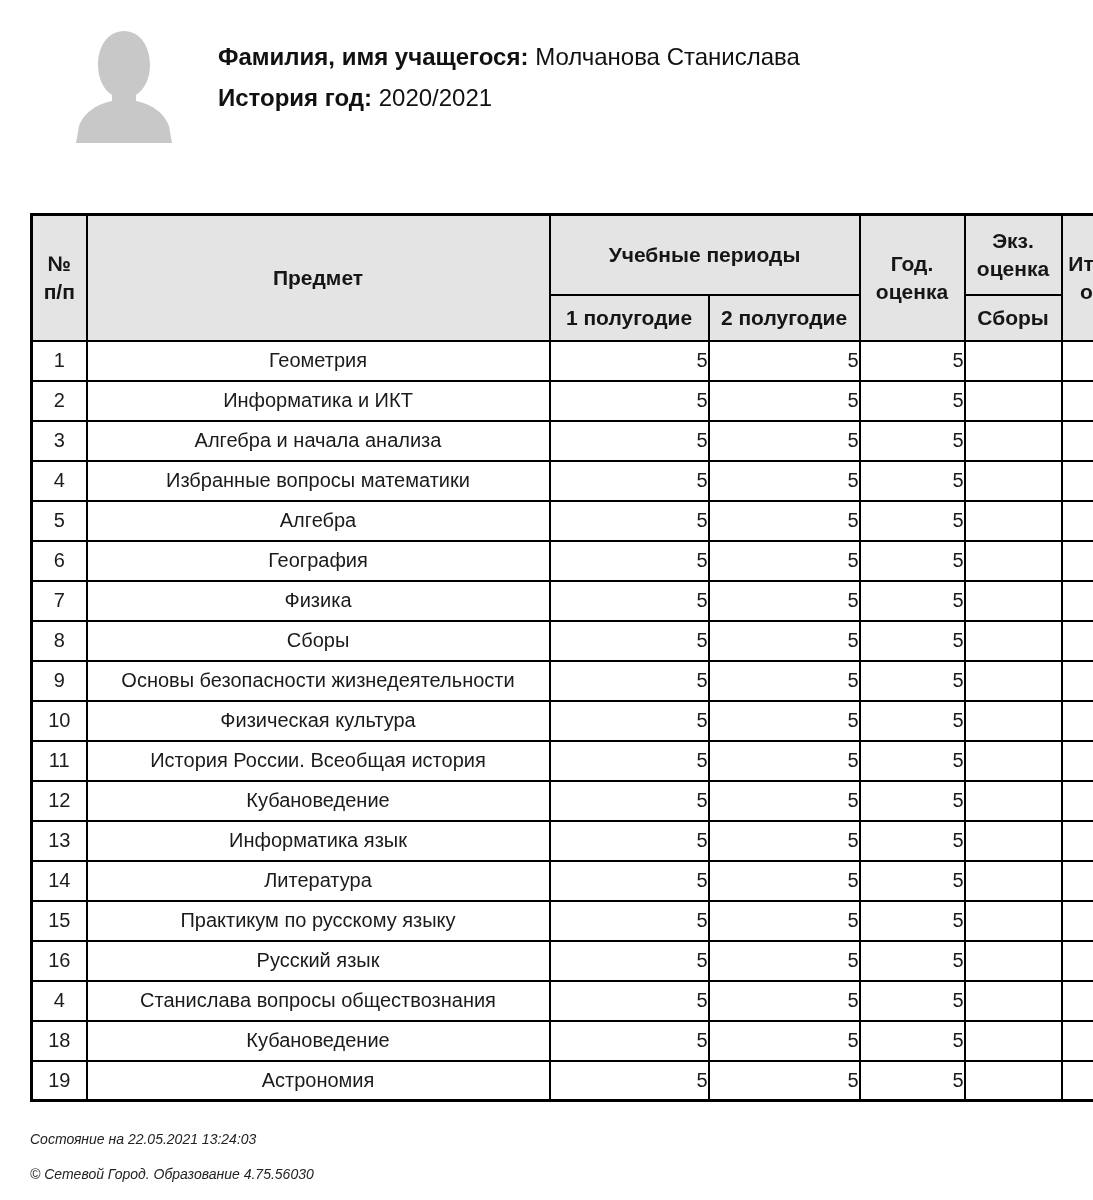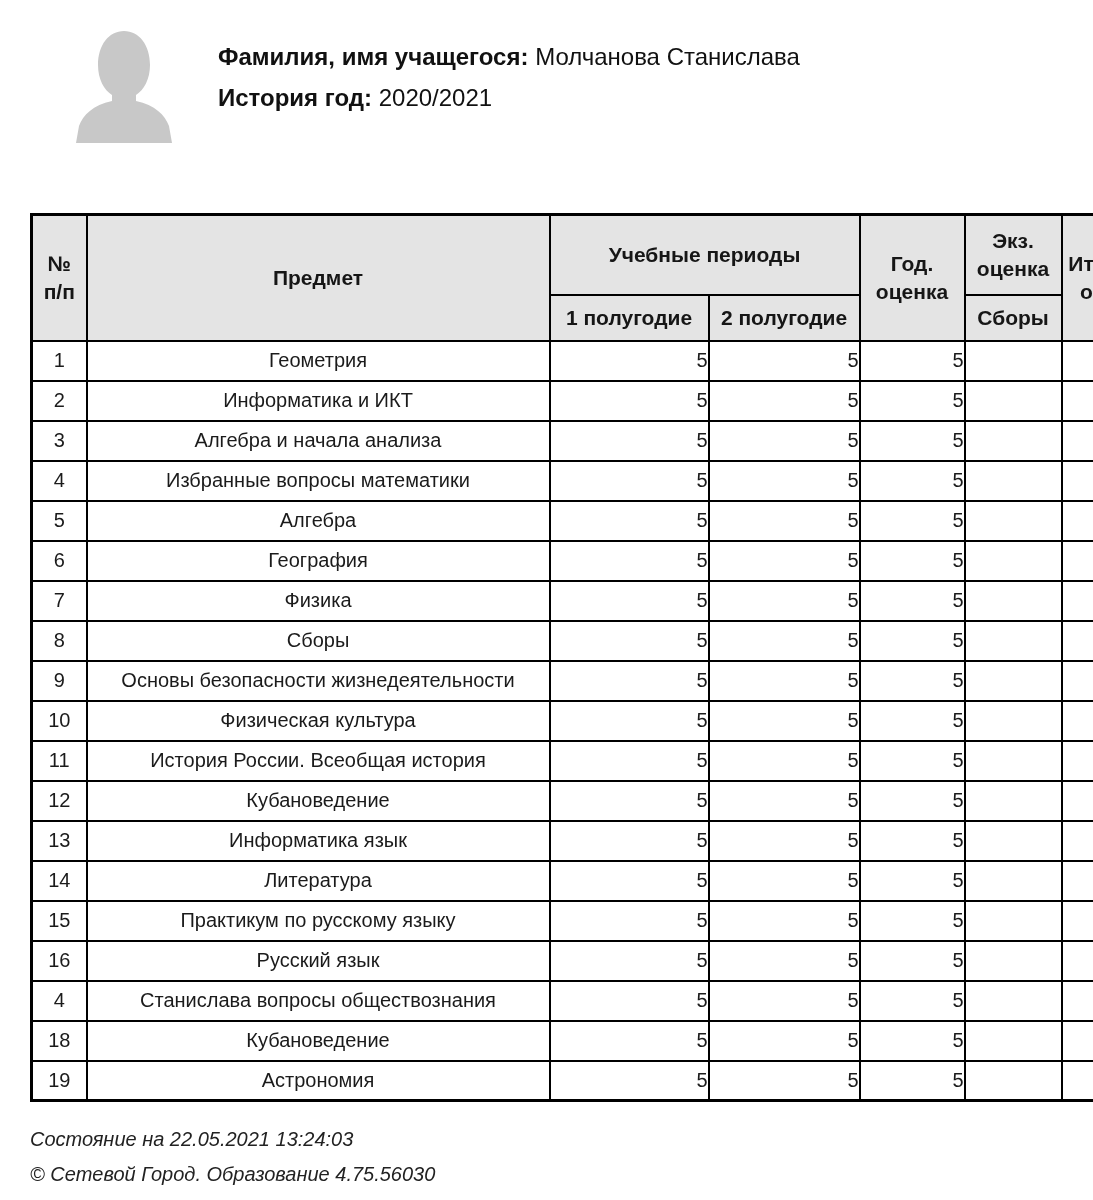--- a/index.html
+++ b/index.html
@@ -59,21 +59,21 @@
     vertical-align: middle;
     padding: 0;
   }
   td.c-num  { text-align: center; }
   td.c-subj { text-align: center; padding-left: 8px; }
   td.c-grade{ text-align: right; padding-right: 9px; }
 
   
   .footer {
     position: absolute; left: 30px; top: 1122px;
-    font-size: 20px; line-height: 35px;
+    font-size: 14px; line-height: 35px;
     font-style: italic; color: #222;
     white-space: nowrap;
   }
 </style>
 </head>
 <body>
 
 <div class="page">
 
   <div class="photo">

